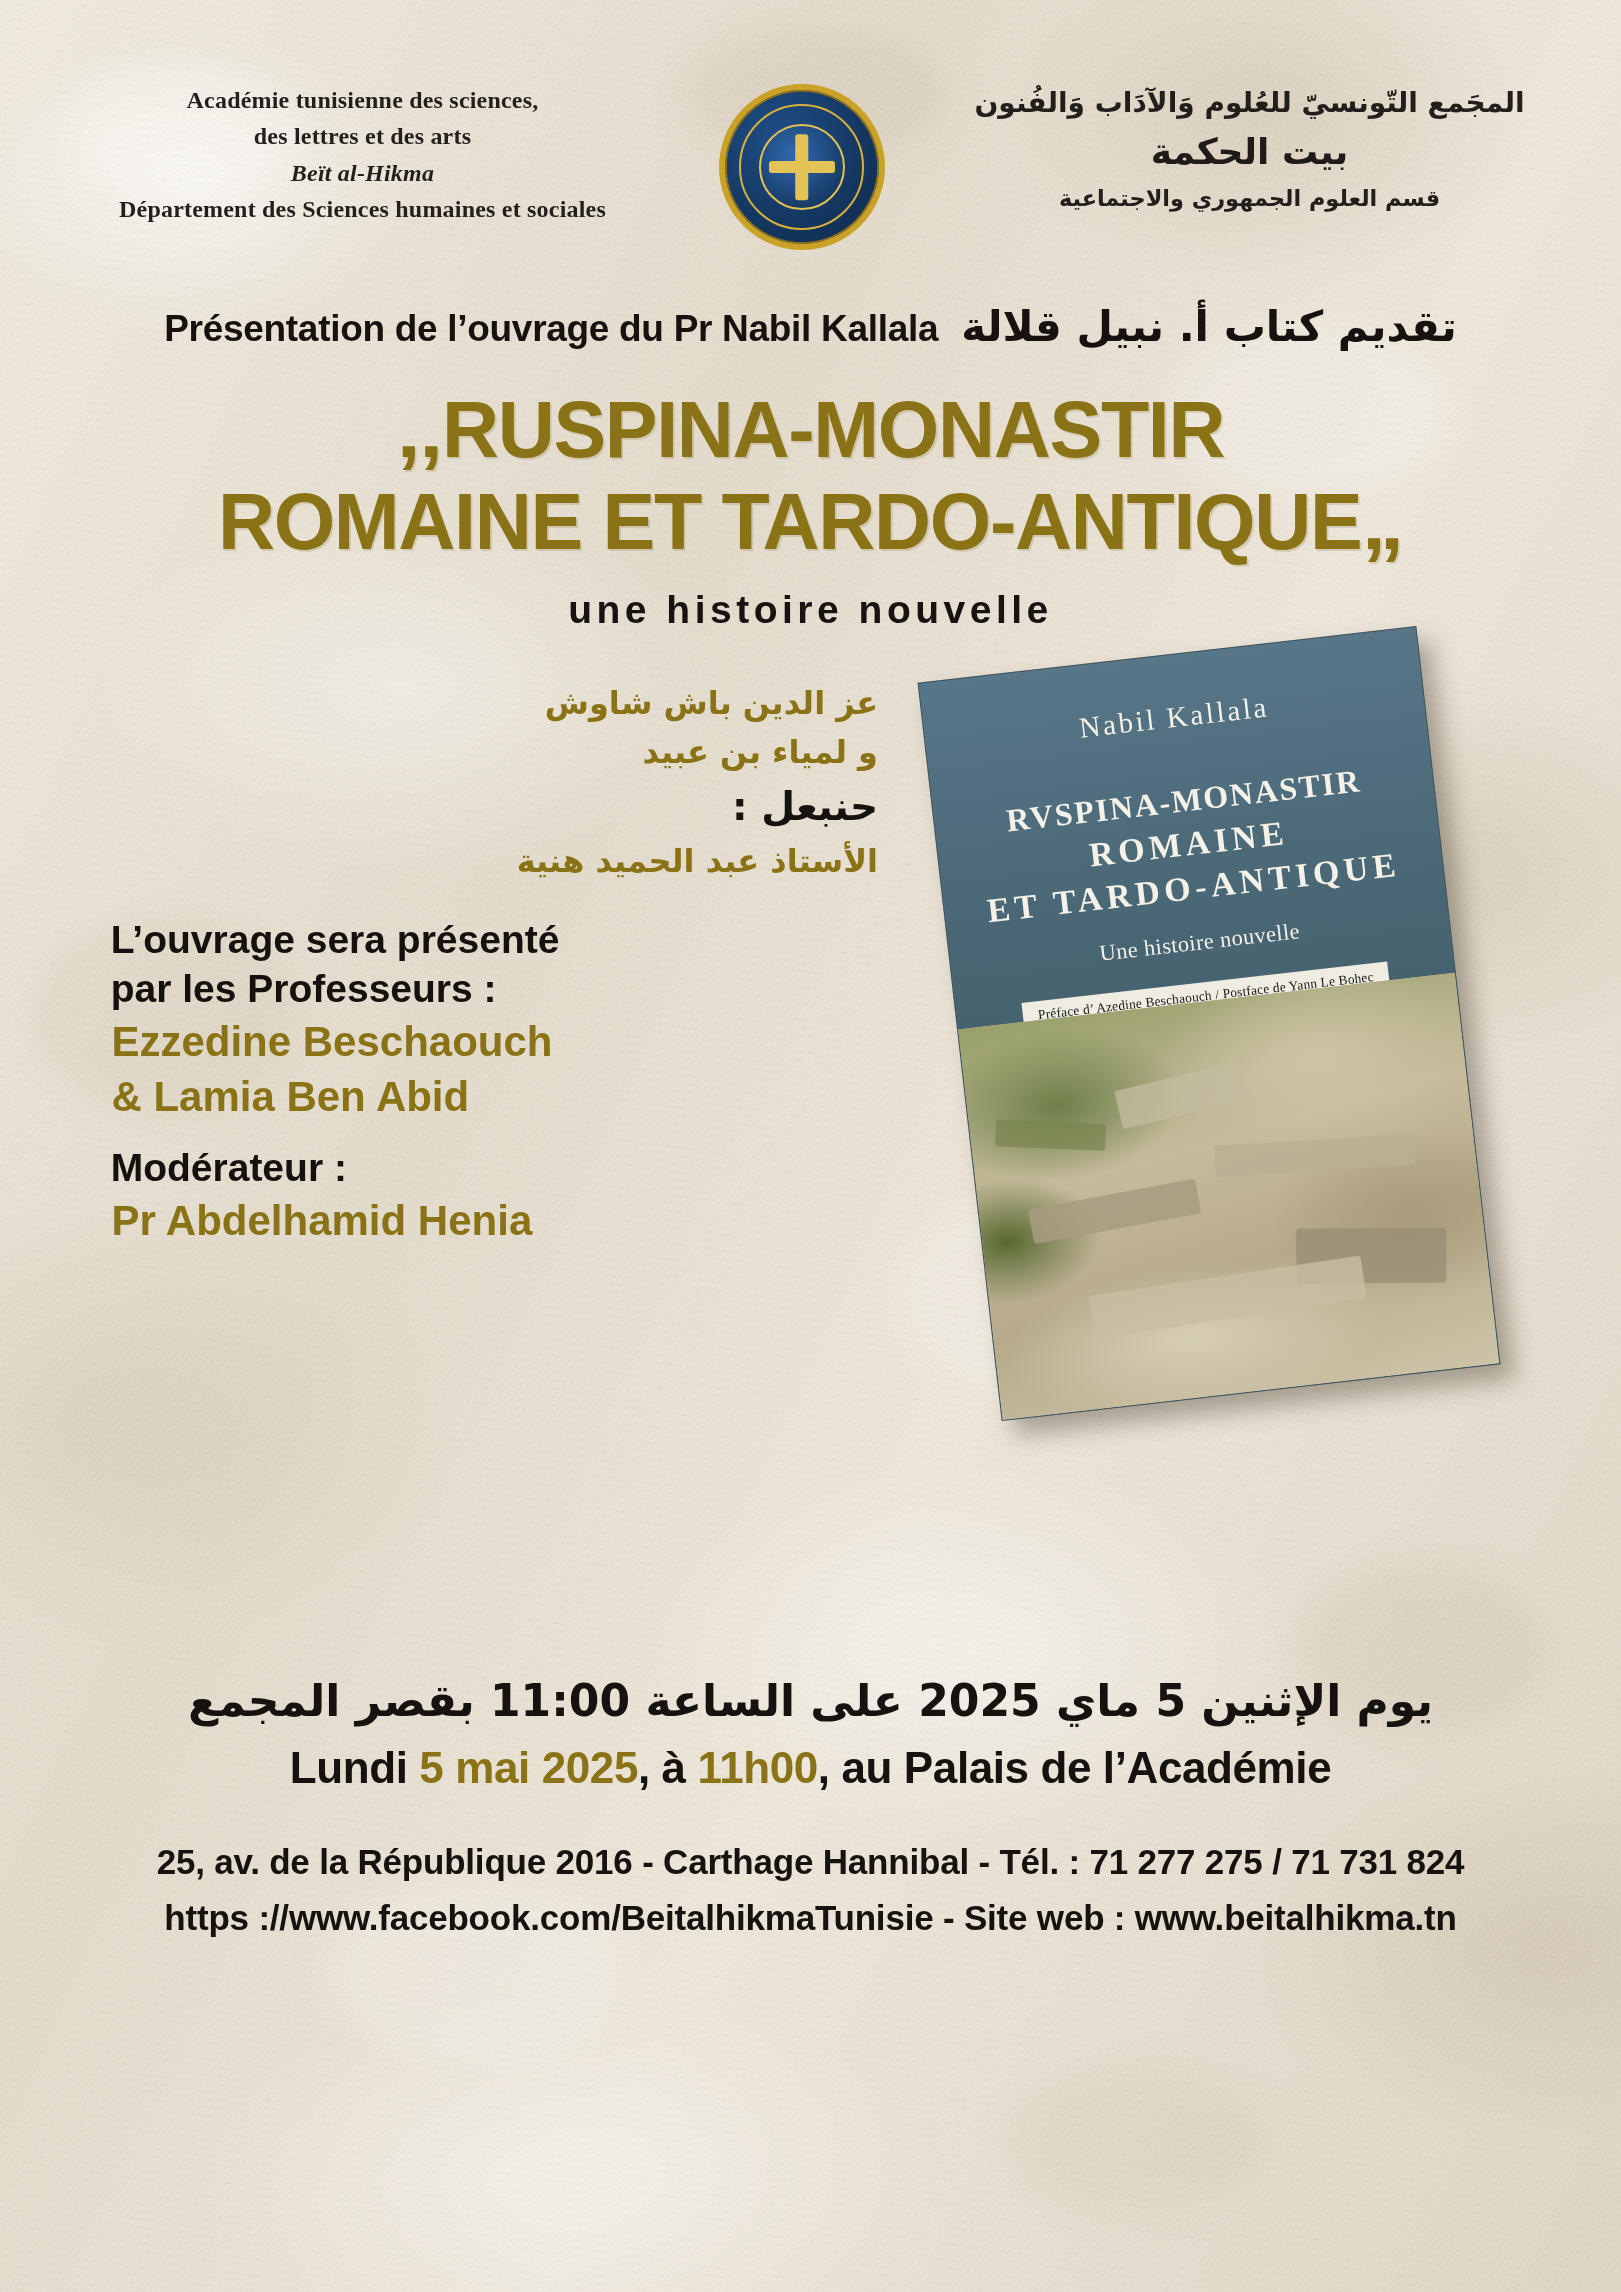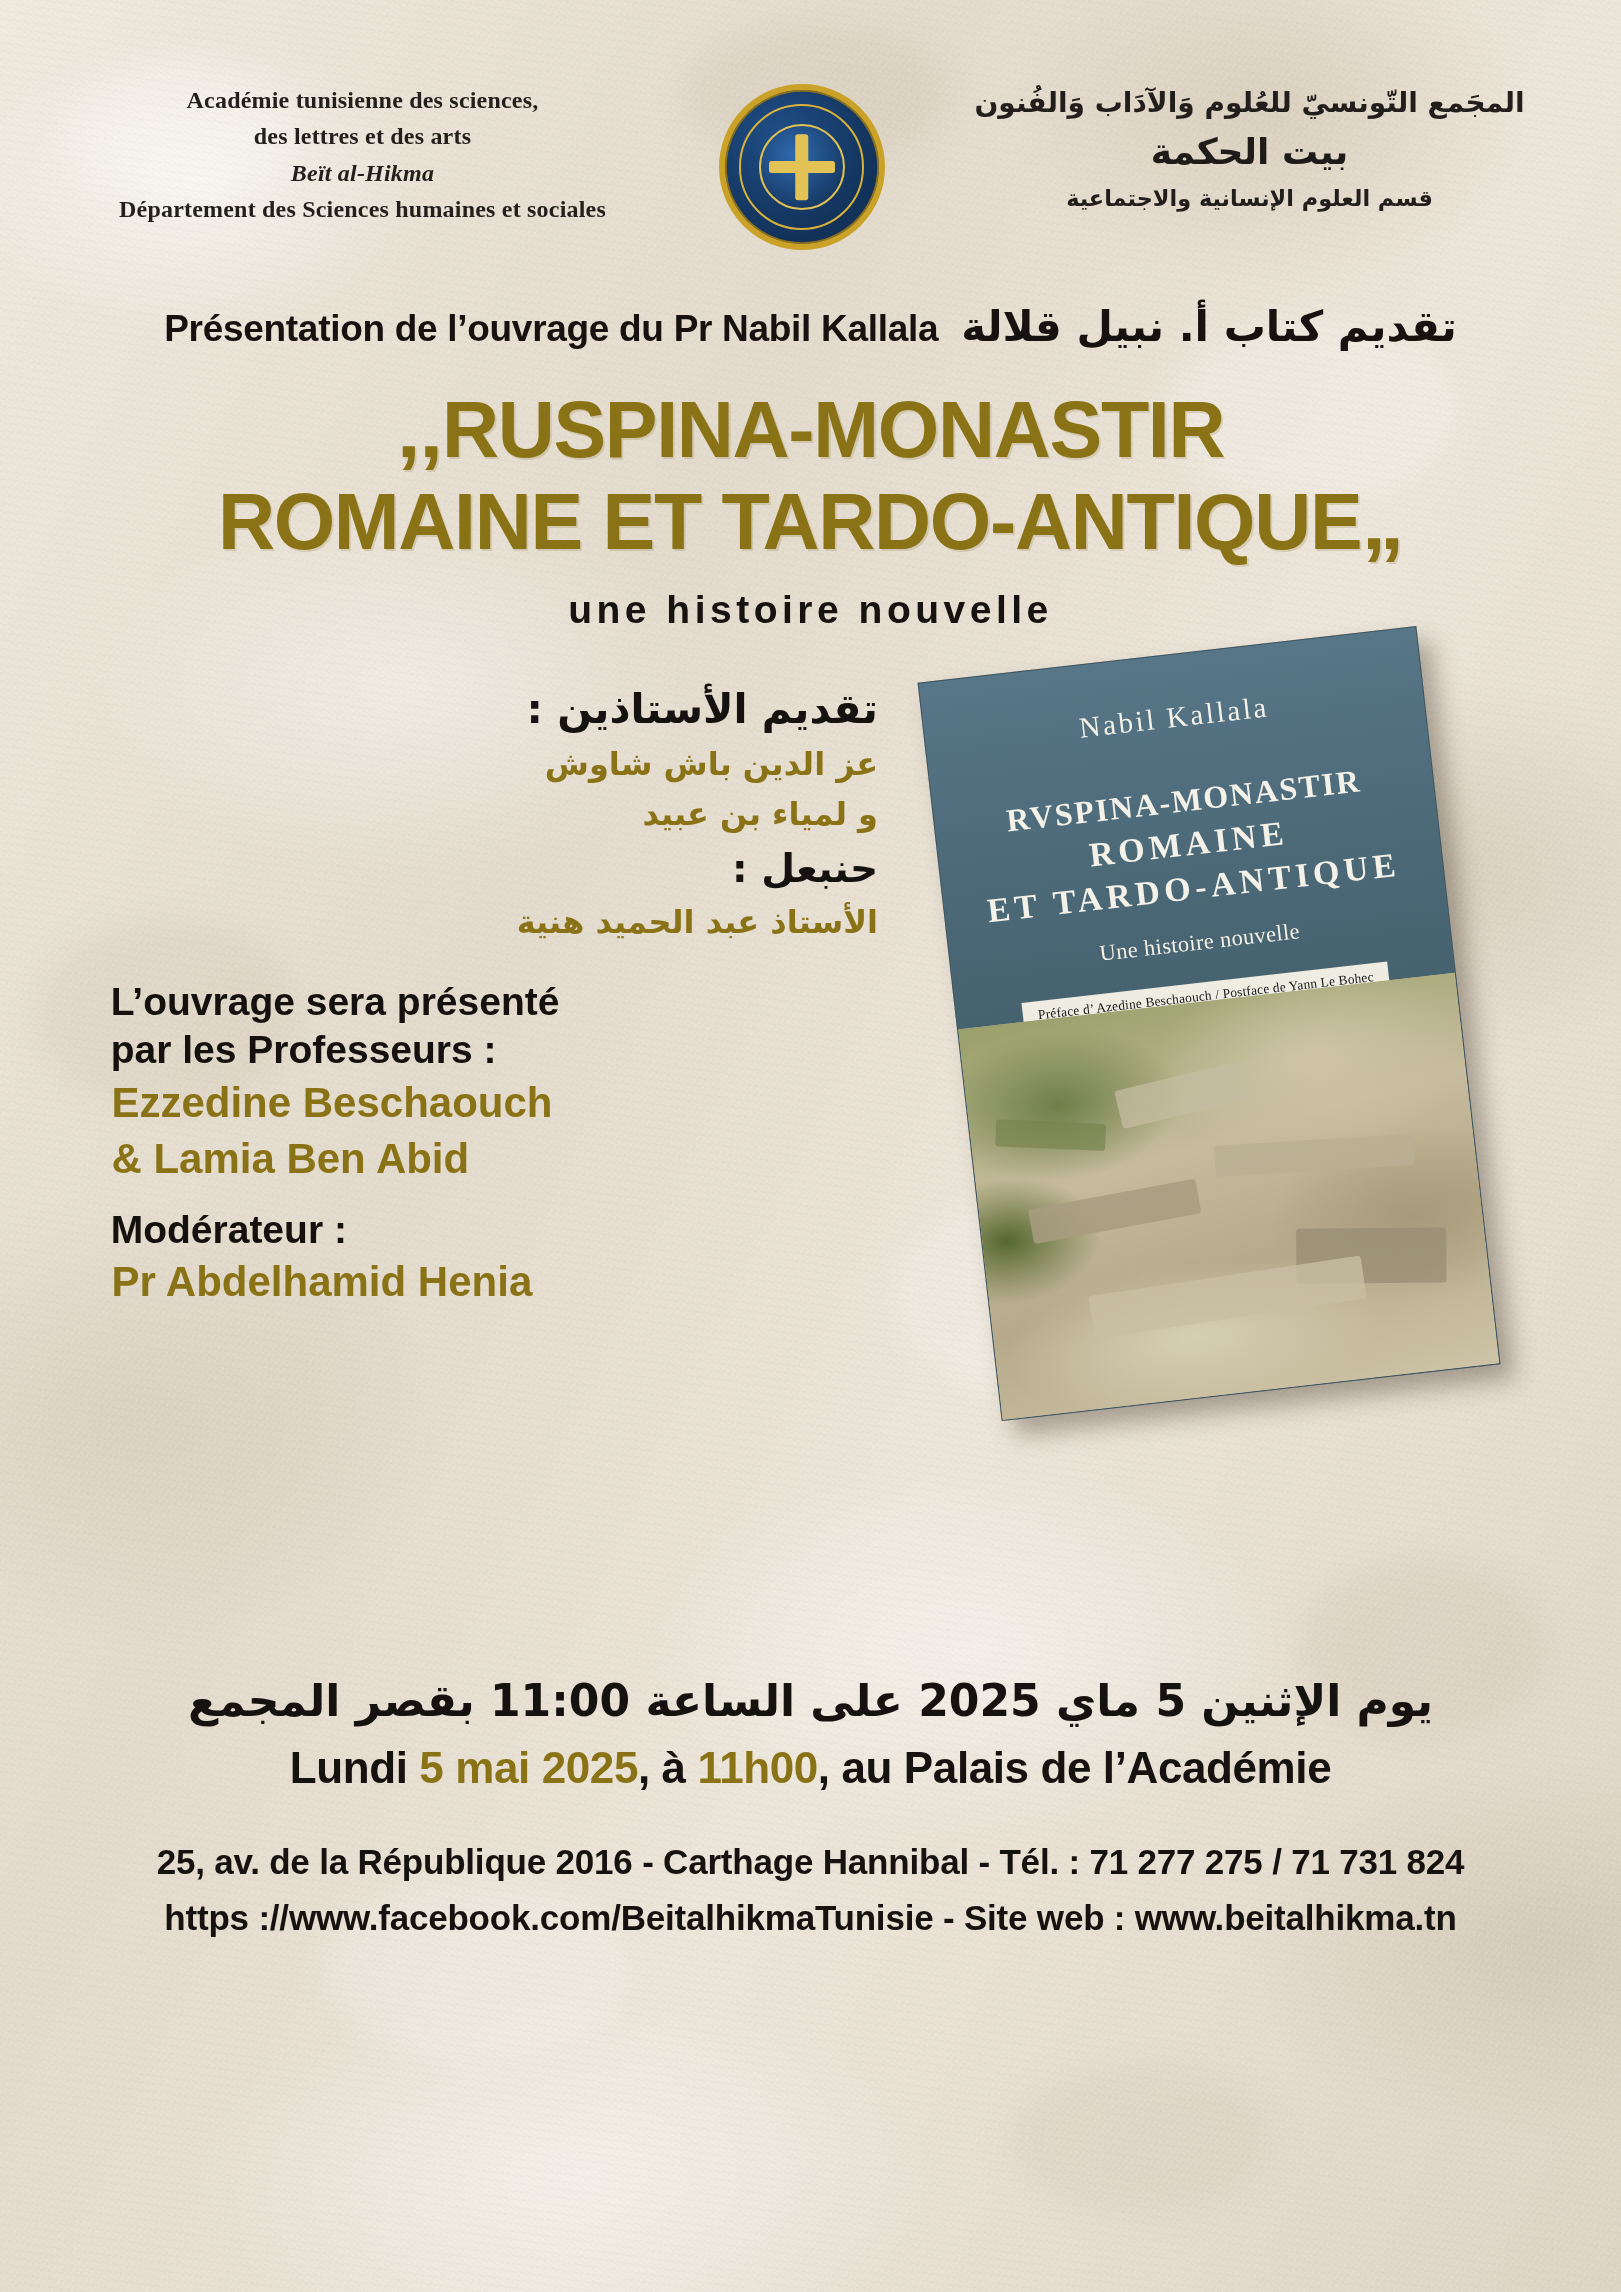--- a/index.html
+++ b/index.html
@@ -419,21 +419,21 @@
     <div class="hdr-logo">
       <div class="logo-circle">
         <div class="logo-inner"></div>
         <div class="logo-caption"></div>
       </div>
     </div>
 
     <div class="hdr-right">
       <div class="hdr-ar-1">المجَمع التّونسيّ للعُلوم وَالآدَاب وَالفُنون</div>
       <div class="hdr-ar-2">بيت الحكمة</div>
-      <div class="hdr-ar-3">قسم العلوم الإنسانية والاجتماعية</div>
+      <div class="hdr-ar-3">قسم العلوم الجمهوري والاجتماعية</div>
     </div>
   </div>
 
   <div class="title-block">
     <div class="line-presentation">
       <span class="pres-fr">Présentation de l’ouvrage du Pr Nabil Kallala</span>
       <span class="pres-ar">تقديم كتاب أ. نبيل قلالة</span>
     </div>
 
     <div class="big-title">
@@ -446,21 +446,20 @@
     </div>
 
     <div class="subtitle-new">une histoire nouvelle</div>
   </div>
 
   <div class="middle">
 
     <div class="mid-left">
 
       <div class="ar-block">
-        <div class="ar-label">تقديم الأستاذين :</div>
         <div class="ar-name">عز الدين باش شاوش</div>
         <div class="ar-name">و لمياء بن عبيد</div>
         <div class="ar-label small">حنبعل :</div>
         <div class="ar-name">الأستاذ عبد الحميد هنية</div>
       </div>
 
       <div class="fr-block">
         <div class="fr-dark">L’ouvrage sera présenté</div>
         <div class="fr-dark">par les Professeurs :</div>
         <div class="fr-gold">Ezzedine Beschaouch</div>

